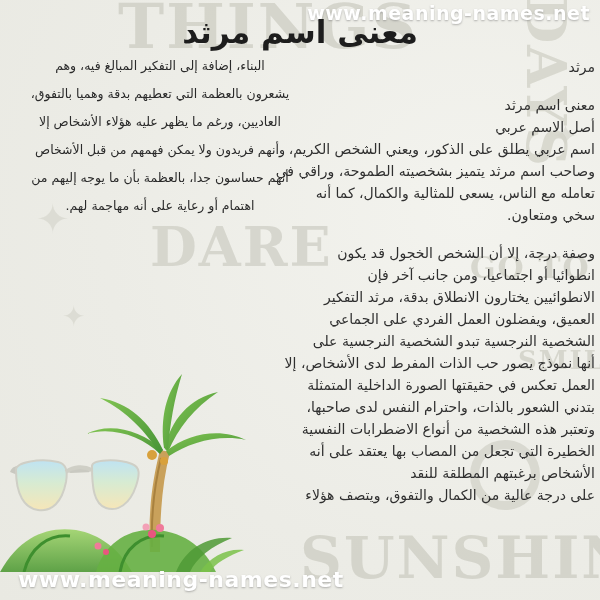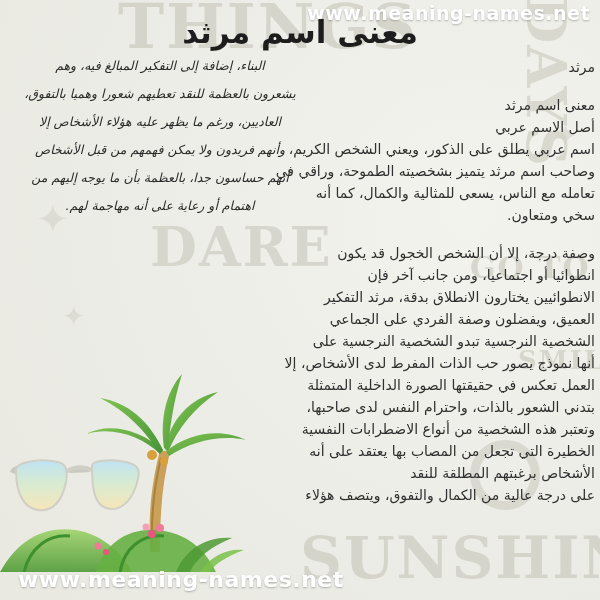--- a/index.html
+++ b/index.html
@@ -132,21 +132,20 @@
   #main-text {
     position: absolute;
     right: 300px;      
     top: 52px;
     width: 280px;
     direction: rtl;
     text-align: center;
     color: #2a2a2a;
     font-size: 12.5px;
     line-height: 28px;
-    font-style: italic;
   }
   #main-text .line { white-space: nowrap; }
 
   
   #right-col {
     position: absolute;
     left: 305px;
     top: 56px;
     width: 290px;
     direction: rtl;
@@ -232,21 +231,21 @@
   </g>
 </svg>
 
 <div class="watermark" id="watermark-top">www.meaning-names.net</div>
 <div class="watermark" id="watermark-bottom">www.meaning-names.net</div>
 
 <div id="title">معنى اسم مرثد</div>
 
 <div id="main-text">
   <div class="line">البناء، إضافة إلى التفكير المبالغ فيه، وهم</div>
-  <div class="line">يشعرون بالعظمة للنقد تعطيهم شعورا وهميا بالتفوق،</div>
+  <div class="line">يشعرون بالعظمة التي تعطيهم بدقة وهميا بالتفوق،</div>
   <div class="line">العاديين، ورغم ما يظهر عليه هؤلاء الأشخاص إلا</div>
   <div class="line">وأنهم فريدون ولا يمكن فهمهم من قبل الأشخاص</div>
   <div class="line">أنهم حساسون جدا، بالعظمة بأن ما يوجه إليهم من</div>
   <div class="line">اهتمام أو رعاية على أنه مهاجمة لهم.</div>
 </div>
 
 <div id="right-col">
 
   <div class="block">
     <div class="line">مرثد</div>
@@ -258,21 +257,21 @@
     <div class="line">اسم عربي يطلق على الذكور، ويعني الشخص الكريم،</div>
     <div class="line">وصاحب اسم مرثد يتميز بشخصيته الطموحة، وراقي في</div>
     <div class="line">تعامله مع الناس، يسعى للمثالية والكمال، كما أنه</div>
     <div class="line">سخي ومتعاون.</div>
   </div>
 
   <div class="block">
     <div class="line">وصفة درجة، إلا أن الشخص الخجول قد يكون</div>
     <div class="line">انطوائيا أو اجتماعيا، ومن جانب آخر فإن</div>
     <div class="line">الانطوائيين يختارون الانطلاق بدقة، مرثد التفكير</div>
-    <div class="line">العميق، ويفضلون وصفة الفردي على الجماعي</div>
+    <div class="line">العميق، ويفضلون العمل الفردي على الجماعي</div>
     <div class="line">الشخصية النرجسية تبدو الشخصية النرجسية على</div>
     <div class="line">أنها نموذج يصور حب الذات المفرط لدى الأشخاص، إلا</div>
     <div class="line">العمل تعكس في حقيقتها الصورة الداخلية المتمثلة</div>
     <div class="line">بتدني الشعور بالذات، واحترام النفس لدى صاحبها،</div>
     <div class="line">وتعتبر هذه الشخصية من أنواع الاضطرابات النفسية</div>
     <div class="line">الخطيرة التي تجعل من المصاب بها يعتقد على أنه</div>
     <div class="line">الأشخاص برغبتهم المطلقة للنقد</div>
     <div class="line">على درجة عالية من الكمال والتفوق، ويتصف هؤلاء</div>
   </div>
 

